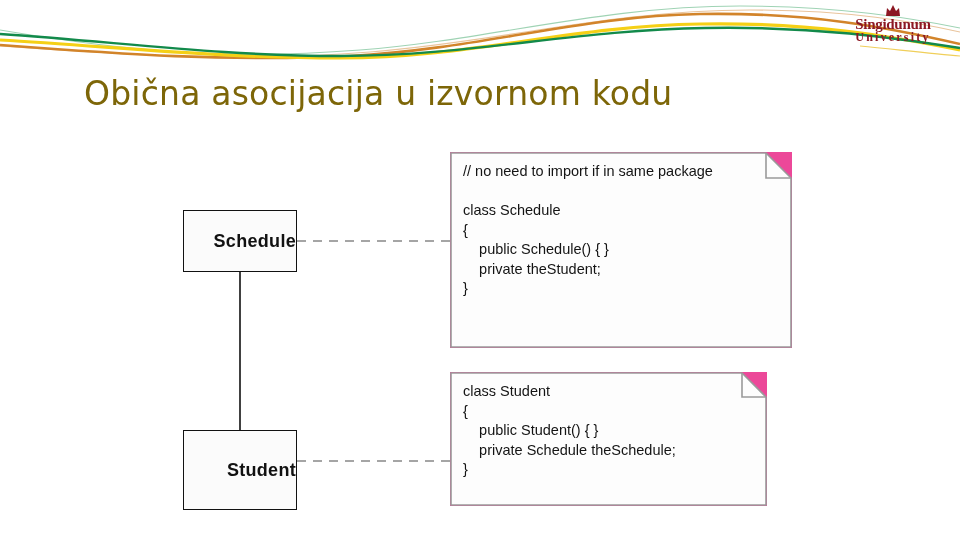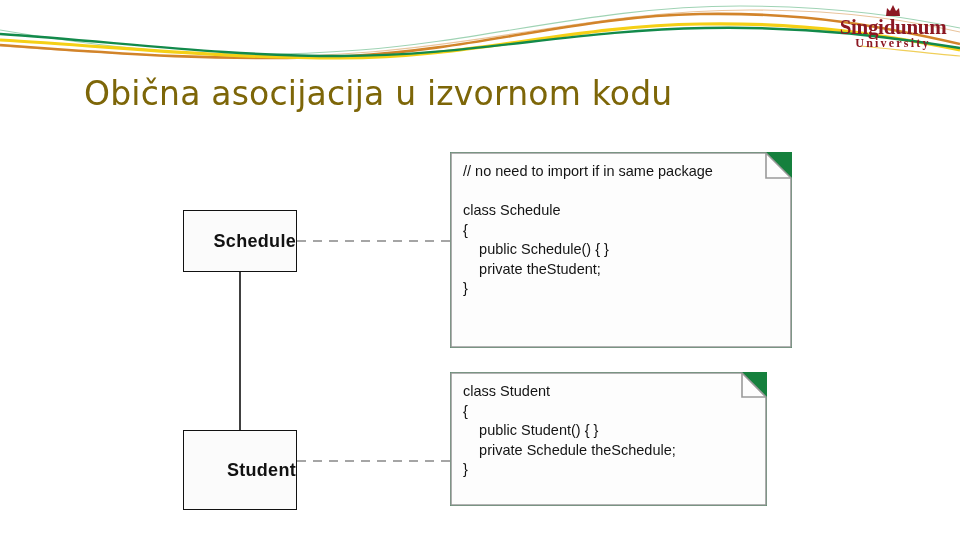--- a/index.html
+++ b/index.html
@@ -37,21 +37,21 @@
     line-height: 1;
   }
   #logo-mark {
     display: block;
     margin: 0 auto;
     width: 16px; height: 13px;
   }
   #logo-name {
     display: block;
     font-family: "Liberation Serif", serif;
-    font-size: 21px;
+    font-size: 15px;
     font-weight: bold;
     color: #8c1823;
     letter-spacing: -0.3px;
     margin-top: 0px;
   }
   #logo-sub {
     display: block;
     font-family: "Liberation Serif", serif;
     font-size: 12px;
     font-weight: bold;
@@ -103,21 +103,21 @@
     color: #111111;
     letter-spacing: 0.3px;
   }
   #class-box-schedule { left: 183px; top: 80px; width: 114px; height: 62px; }
   #class-box-student  { left: 183px; top: 300px; width: 114px; height: 80px; }
 
   
   .note {
     position: absolute;
     box-sizing: border-box;
-    background: #15803d;
+    background: #ec4899;
   }
   .note-shape {
     position: absolute;
     left: 0; top: 0;
     width: 100%; height: 100%;
   }
   .note-text {
     position: absolute;
     left: 13px; top: 10px;
     right: 10px;

